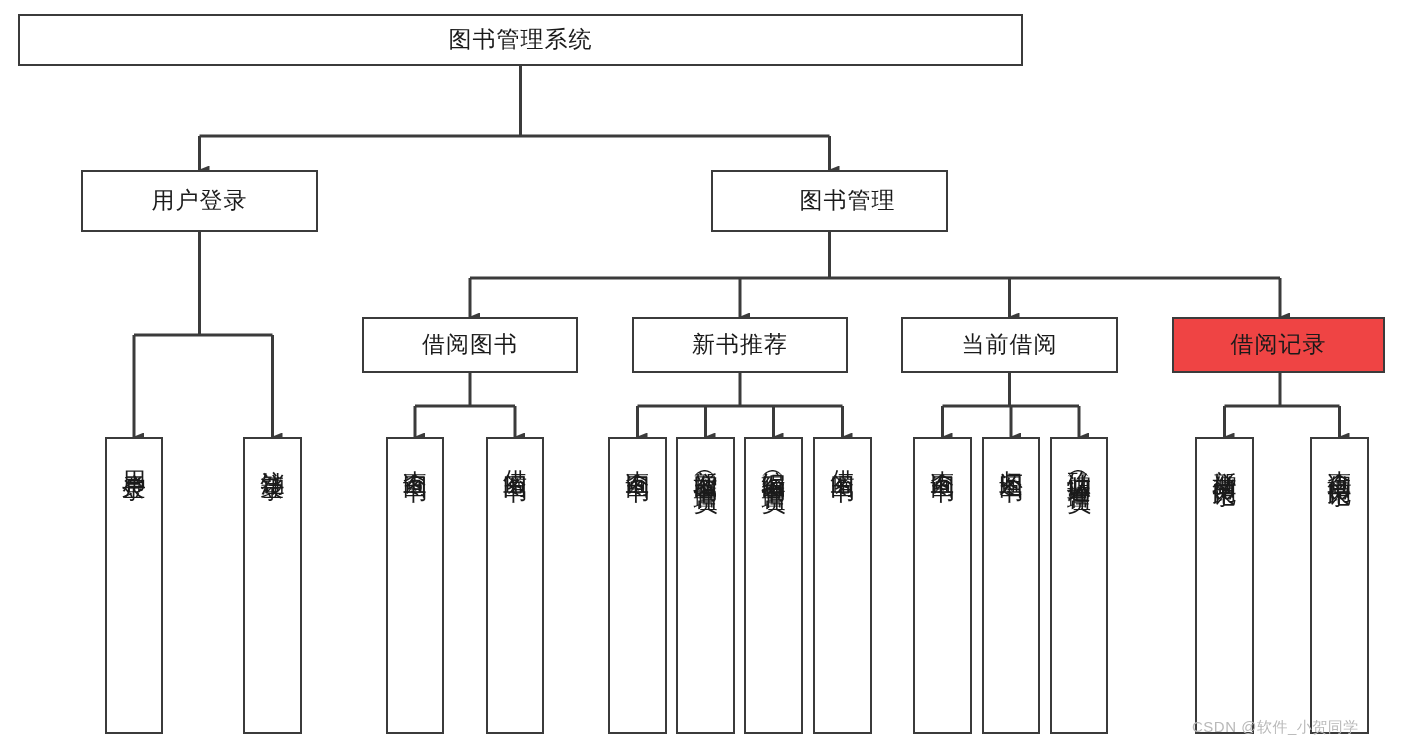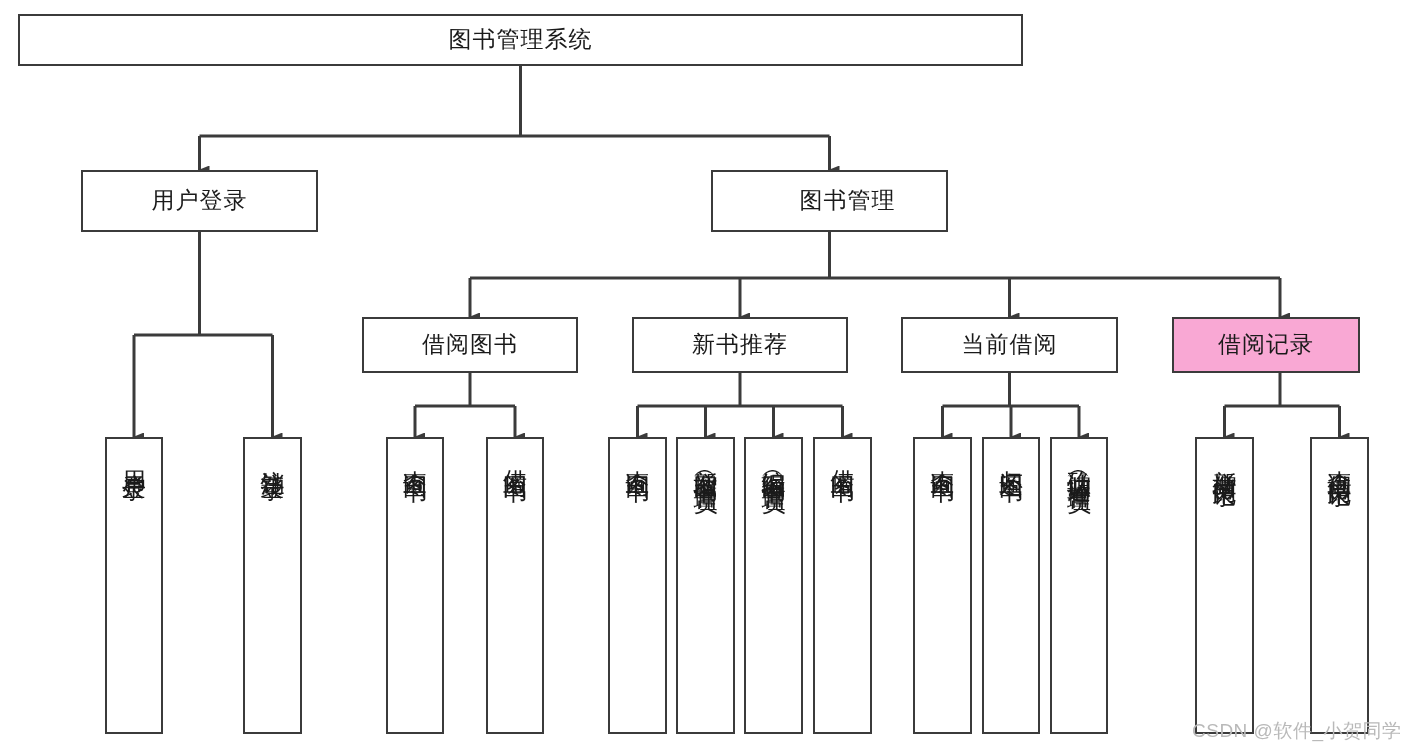--- a/index.html
+++ b/index.html
@@ -55,21 +55,21 @@
   .node.vert .node-label {
     writing-mode: vertical-rl;
     text-orientation: upright;
     font-size: 24px;
     letter-spacing: 3px;
     line-height: 1;
   }
   #watermark {
     position: absolute;
     color: #b9b9b9;
-    font-size: 19px;
+    font-size: 15px;
     white-space: nowrap;
     letter-spacing: 0.5px;
     pointer-events: none;
   }
 </style>
 </head>
 <body style="background: rgb(255, 255, 255);">
 
 <div id="diagram-root">
   <svg class="connectors" viewBox="0 0 1405 747" preserveAspectRatio="none">
@@ -127,21 +127,21 @@
       </div>
       <div class="node horiz" style="left: 362px; top: 317px; width: 216px; height: 56px; border-color: rgb(59, 59, 59); background: rgb(255, 255, 255);">
         <span class="node-label" style="color: rgb(26, 26, 26);">借阅图书</span>
       </div>
       <div class="node horiz" style="left: 632px; top: 317px; width: 216px; height: 56px; border-color: rgb(59, 59, 59); background: rgb(255, 255, 255);">
         <span class="node-label" style="color: rgb(26, 26, 26);">新书推荐</span>
       </div>
       <div class="node horiz" style="left: 901px; top: 317px; width: 217px; height: 56px; border-color: rgb(59, 59, 59); background: rgb(255, 255, 255);">
         <span class="node-label" style="color: rgb(26, 26, 26);">当前借阅</span>
       </div>
-      <div class="node horiz" style="left: 1172px; top: 317px; width: 188px; height: 56px; border-color: rgb(59, 59, 59); background: #f9a8d4;">
+      <div class="node horiz" style="left: 1172px; top: 317px; width: 213px; height: 56px; border-color: rgb(59, 59, 59); background: #ef4444;">
         <span class="node-label" style="color: rgb(26, 26, 26);">借阅记录</span>
       </div>
       <div class="node vert" style="left: 105px; top: 437px; width: 58px; height: 297px; border-color: rgb(59, 59, 59); background: rgb(255, 255, 255);">
         <span class="node-label" style="color: rgb(26, 26, 26);">用户登录</span>
       </div>
       <div class="node vert" style="left: 243px; top: 437px; width: 59px; height: 297px; border-color: rgb(59, 59, 59); background: rgb(255, 255, 255);">
         <span class="node-label" style="color: rgb(26, 26, 26);">注销登录</span>
       </div>
       <div class="node vert" style="left: 386px; top: 437px; width: 58px; height: 297px; border-color: rgb(59, 59, 59); background: rgb(255, 255, 255);">
         <span class="node-label" style="color: rgb(26, 26, 26);">查询图书</span>

